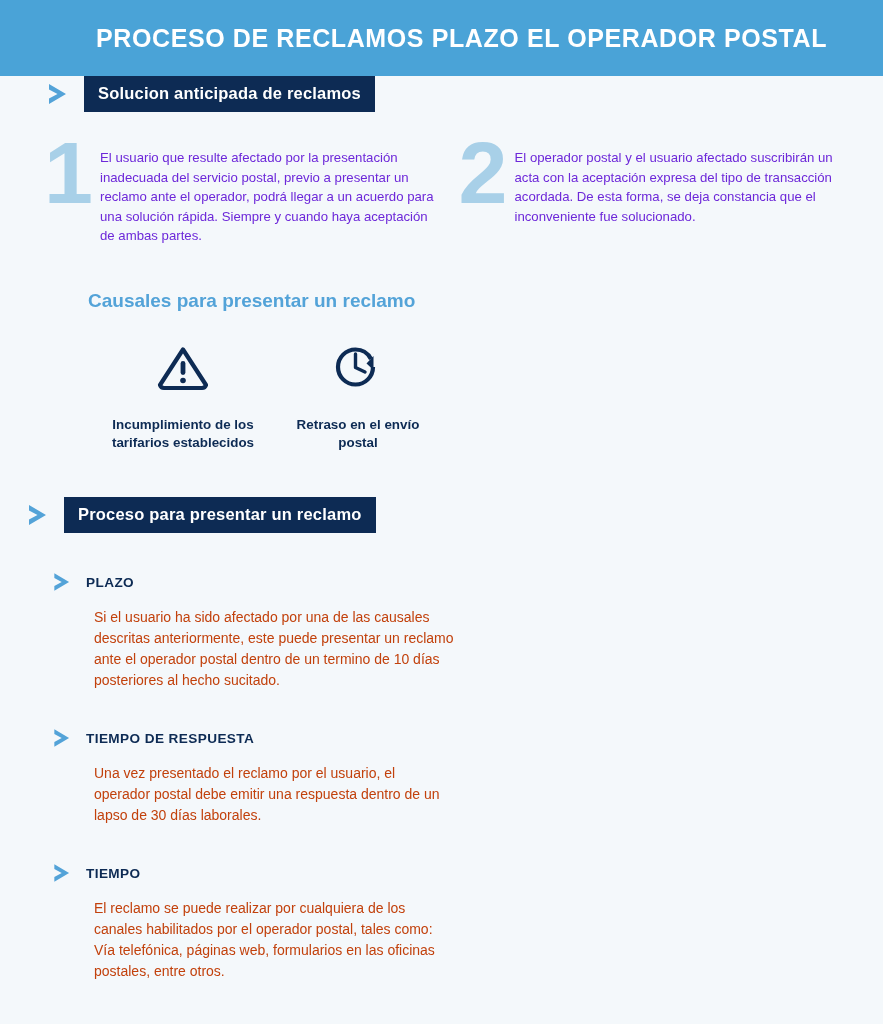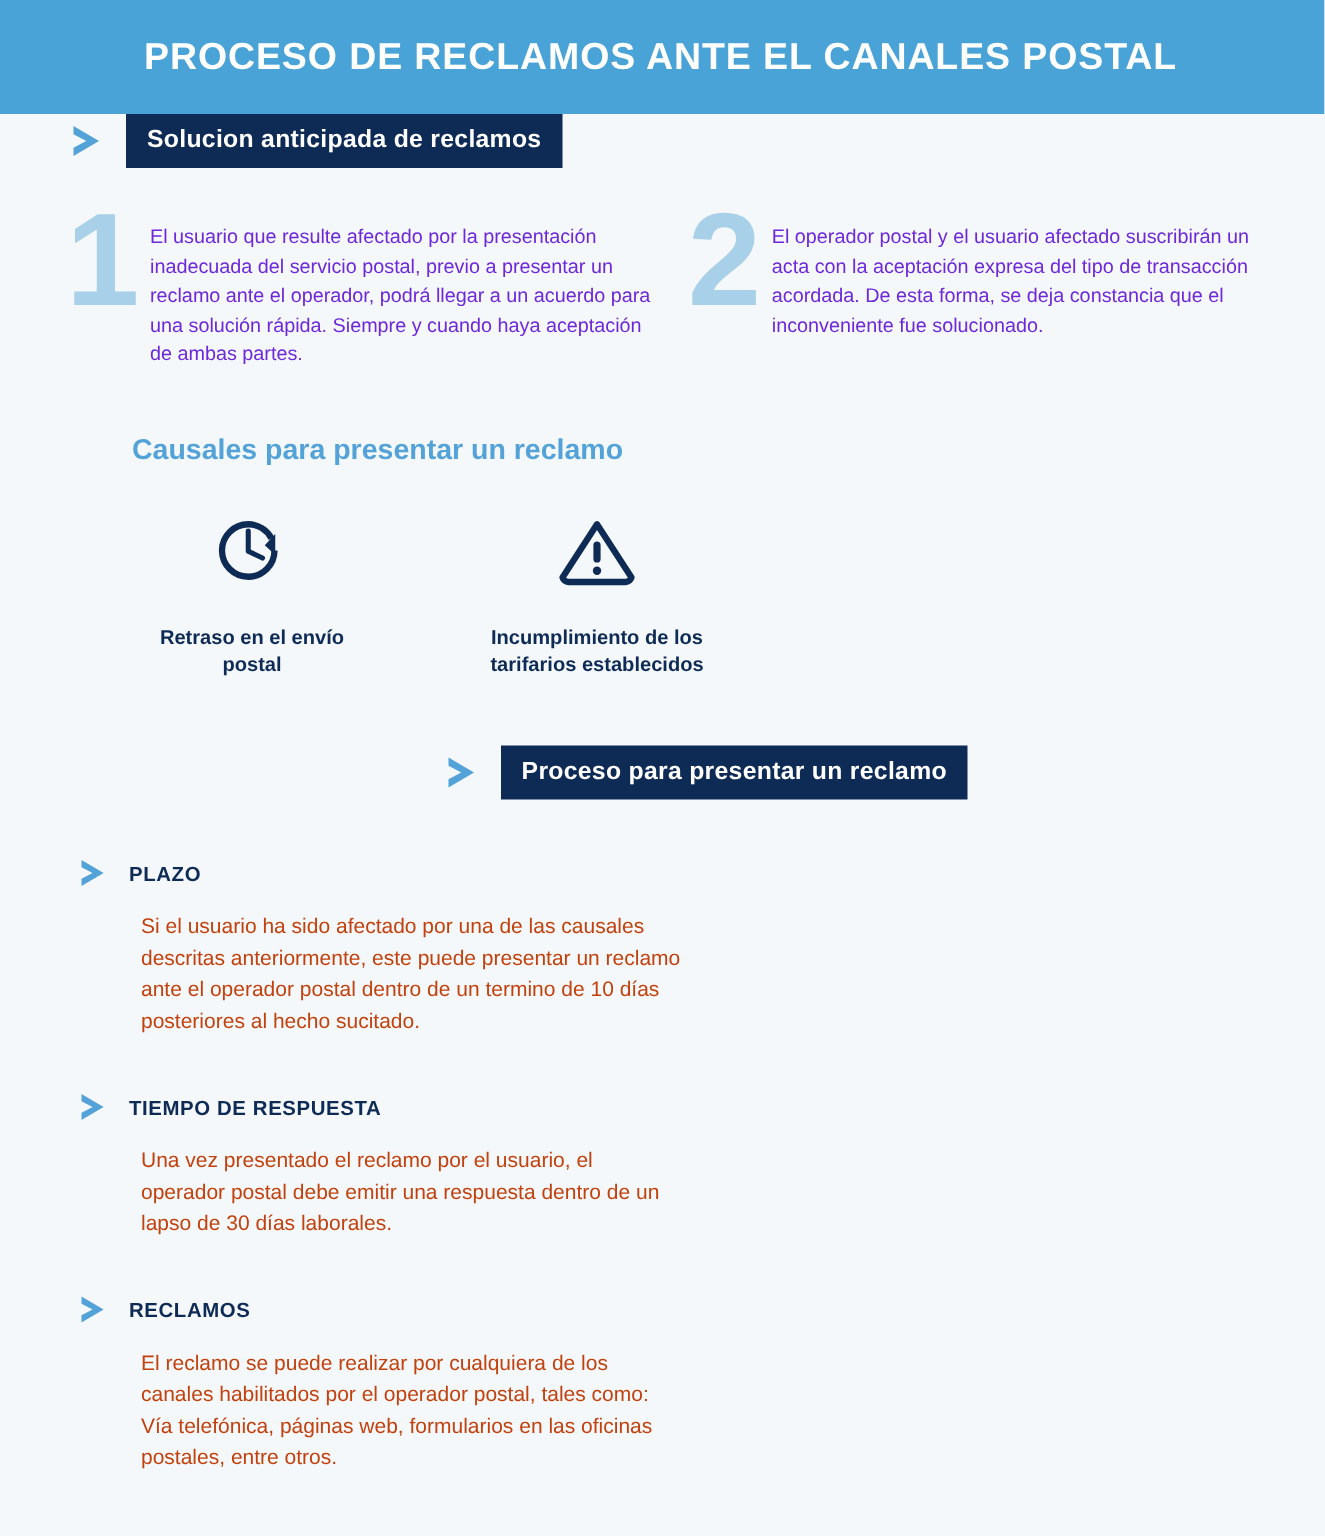--- a/index.html
+++ b/index.html
@@ -155,21 +155,21 @@
     line-height: 1.5;
     margin-top: 12px;
     margin-left: 44px;
     max-width: 360px;
   }
 </style>
 </head>
 <body>
 
 <div class="header-bar">
-  <div class="header-title">PROCESO DE RECLAMOS ANTE EL CANALES POSTAL</div>
+  <div class="header-title">PROCESO DE RECLAMOS PLAZO EL OPERADOR POSTAL</div>
 </div>
 
 <div class="banner-row" style="padding-left:44px;">
   <span class="chev">
     <svg width="30" height="30" viewBox="0 0 30 30">
         <path d="M5 5 L22 15 L5 25 L5 19.5 L13.5 15 L5 10.5 Z" fill="#53a3d8"></path>
       </svg>
   </span>
   <span class="banner">Solucion anticipada de reclamos</span>
 </div>
@@ -182,46 +182,46 @@
   <div class="num-item">
     <div class="big-num">2</div>
     <div class="num-text">El operador postal y el usuario afectado suscribirán un acta con la aceptación expresa del tipo de transacción acordada. De esta forma, se deja constancia que el inconveniente fue solucionado.</div>
   </div>
 </div>
 
 <div class="causales-title">Causales para presentar un reclamo</div>
 
 <div class="icon-row">
 
+
+  <div class="icon-cell c3">
+    <div class="icon-glyph">
+      <svg width="54" height="48" viewBox="0 0 54 48">
+        <path d="M27 5.5 L50 41 A4.5 4.5 0 0 1 46 44 L8 44 A4.5 4.5 0 0 1 4 41 Z" fill="none" stroke="#0d2b54" stroke-width="4.2" stroke-linejoin="round"></path>
+        <rect x="24.6" y="17" width="4.8" height="14" rx="2.4" fill="#0d2b54"></rect>
+        <circle cx="27" cy="36.5" r="2.8" fill="#0d2b54"></circle>
+      </svg>
+    </div>
+    <div class="icon-cap">Incumplimiento de los tarifarios establecidos</div>
+  </div>
 
   <div class="icon-cell c2">
     <div class="icon-glyph">
       <svg width="52" height="50" viewBox="0 0 52 50">
         <path d="M41 24 A17.5 17.5 0 1 1 23.5 6.5 A17.5 17.5 0 0 1 39 16" fill="none" stroke="#0d2b54" stroke-width="4.2" stroke-linecap="butt"></path>
         <path d="M41.5 13 L41.5 27 L34.5 20.5 Z" fill="#0d2b54"></path>
         <path d="M23.5 11 L23.5 24.5 L33 29" fill="none" stroke="#0d2b54" stroke-width="3.4" stroke-linecap="round" stroke-linejoin="round"></path>
       </svg>
     </div>
     <div class="icon-cap">Retraso en el envío postal</div>
   </div>
 
-  <div class="icon-cell c3">
-    <div class="icon-glyph">
-      <svg width="54" height="48" viewBox="0 0 54 48">
-        <path d="M27 5.5 L50 41 A4.5 4.5 0 0 1 46 44 L8 44 A4.5 4.5 0 0 1 4 41 Z" fill="none" stroke="#0d2b54" stroke-width="4.2" stroke-linejoin="round"></path>
-        <rect x="24.6" y="17" width="4.8" height="14" rx="2.4" fill="#0d2b54"></rect>
-        <circle cx="27" cy="36.5" r="2.8" fill="#0d2b54"></circle>
-      </svg>
-    </div>
-    <div class="icon-cap">Incumplimiento de los tarifarios establecidos</div>
-  </div>
-
-</div>
-
-<div class="banner-row" style="margin-top:44px; padding-left:56px;justify-content:center;">
+</div>
+
+<div class="banner-row" style="margin-top:44px; padding-left:24px;">
   <span class="chev">
     <svg width="30" height="30" viewBox="0 0 30 30">
         <path d="M5 5 L22 15 L5 25 L5 19.5 L13.5 15 L5 10.5 Z" fill="#53a3d8"></path>
       </svg>
   </span>
   <span class="banner">Proceso para presentar un reclamo</span>
 </div>
 
 <div class="proc-grid">
 
@@ -252,20 +252,20 @@
   </div>
 
   <div class="proc-col">
     <div class="proc-block">
       <div class="proc-head">
         <span class="chev">
           <svg width="26" height="26" viewBox="0 0 30 30">
               <path d="M5 5 L22 15 L5 25 L5 19.5 L13.5 15 L5 10.5 Z" fill="#53a3d8"></path>
             </svg>
         </span>
-        <span class="proc-title">RECLAMOS</span>
+        <span class="proc-title">TIEMPO</span>
       </div>
       <div class="proc-body">El reclamo se puede realizar por cualquiera de los canales habilitados por el operador postal, tales como: Vía telefónica, páginas web, formularios en las oficinas postales, entre otros.</div>
     </div>
 
   </div>
 
 </div>
 
 </body></html>

